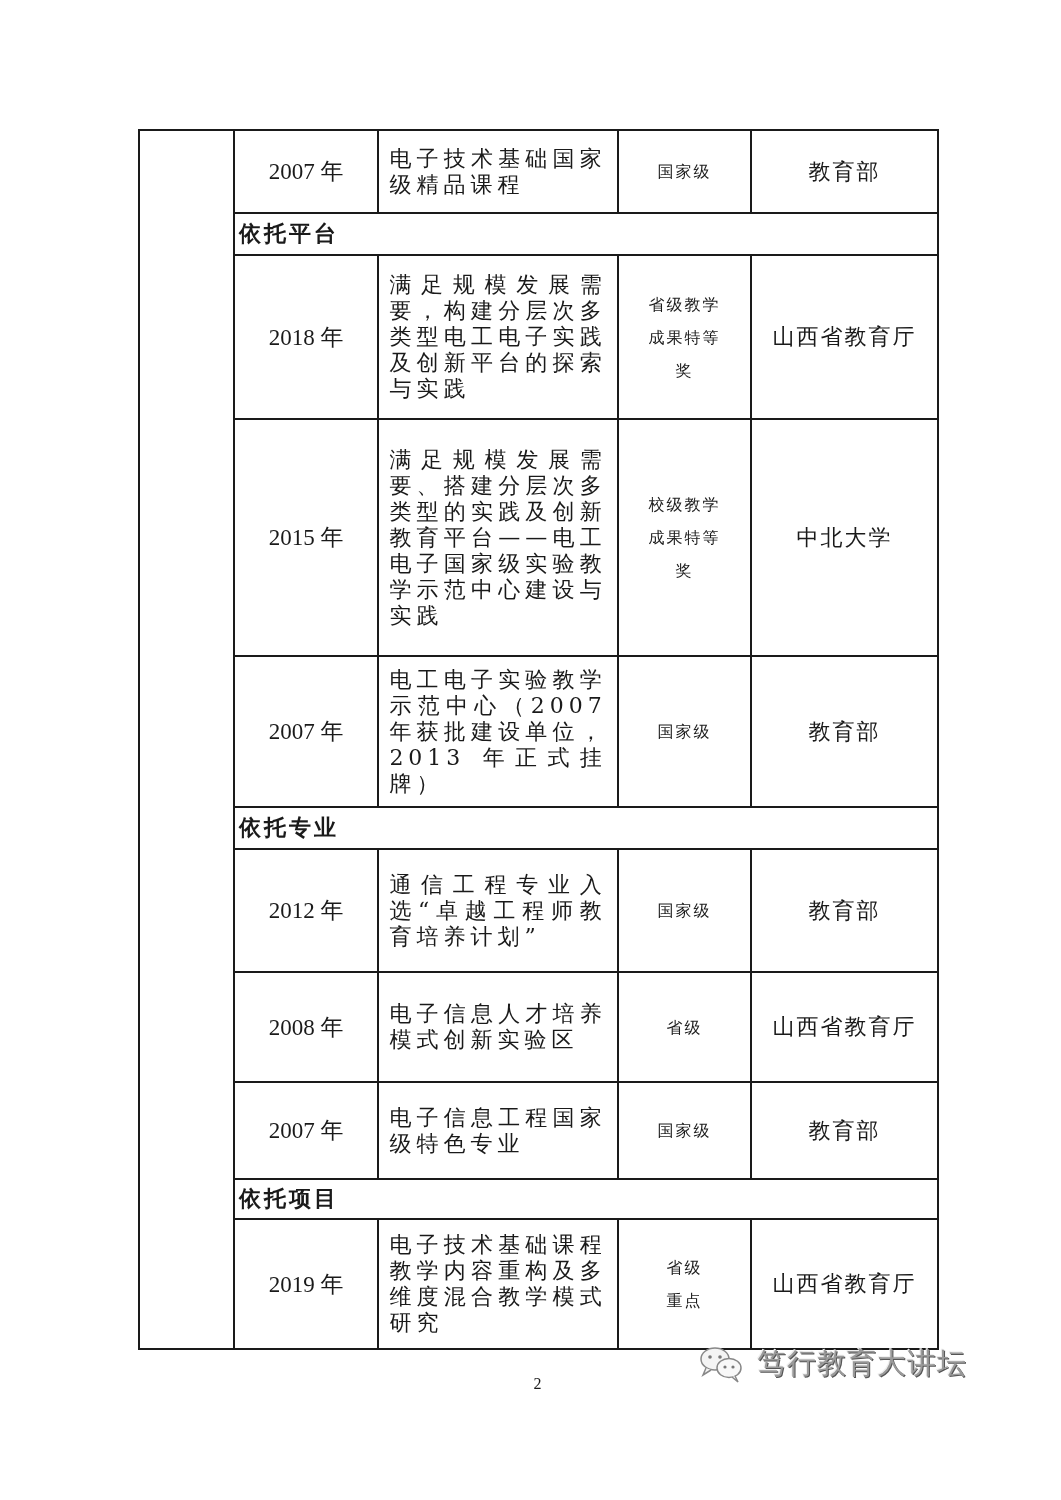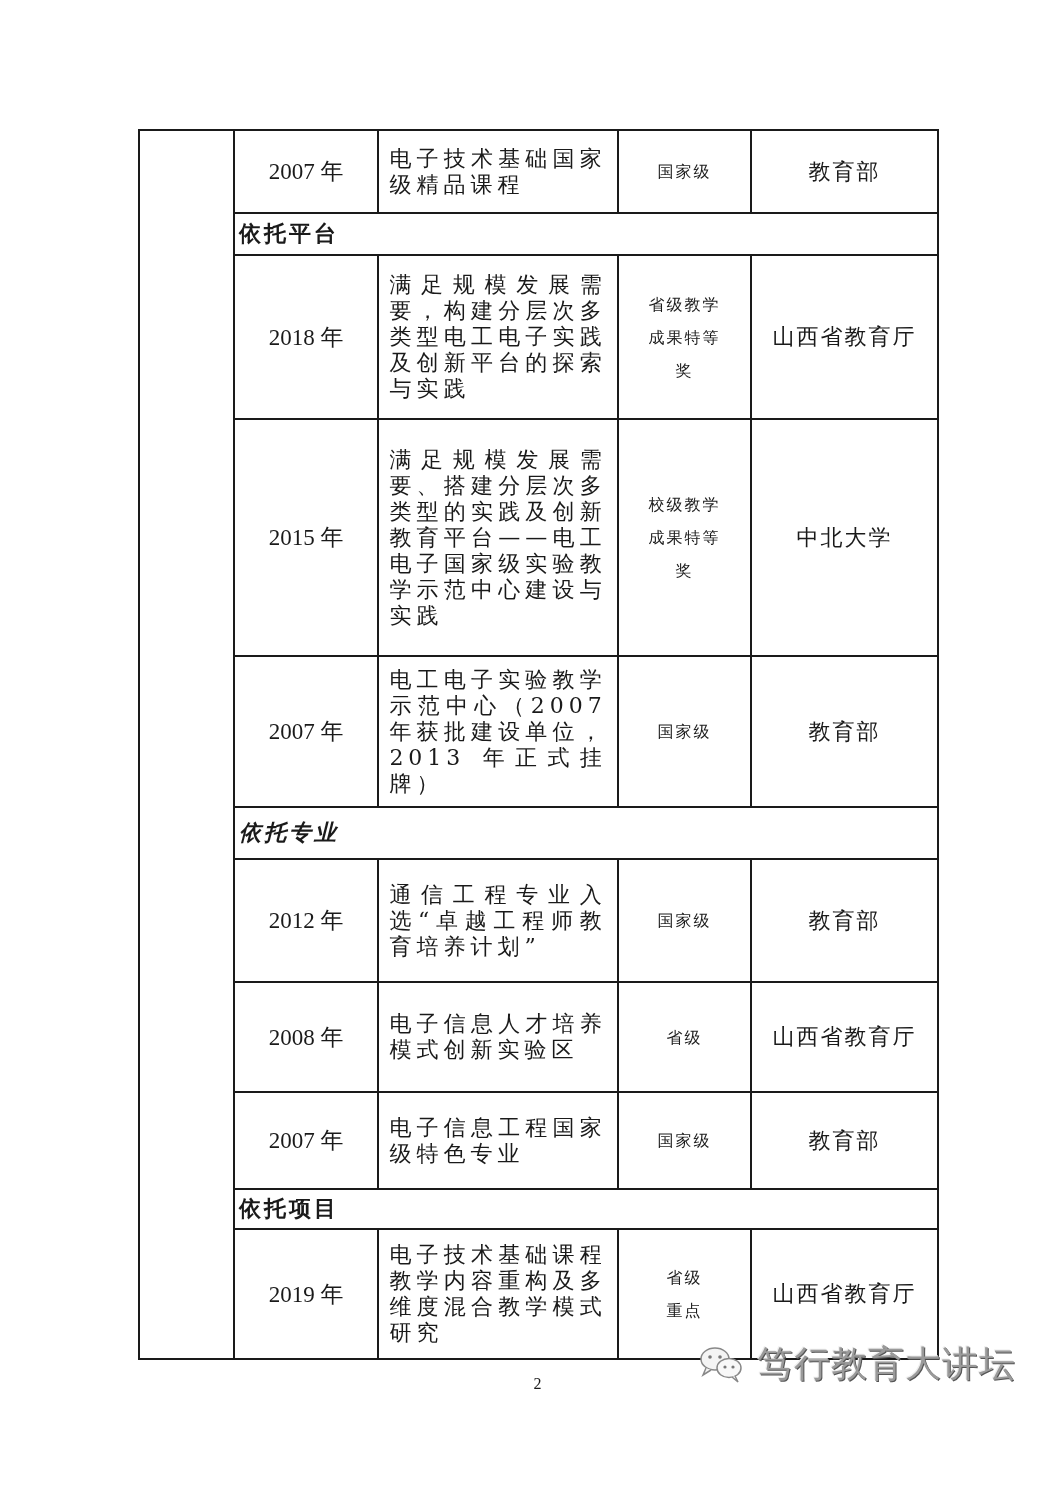--- a/index.html
+++ b/index.html
@@ -18,21 +18,21 @@
             letter-spacing: 5px; word-break: break-all; text-align: justify; }
     .level { text-align: center; font-size: 16px; line-height: 33px; letter-spacing: 2px; }
     .org { text-align: center; font-size: 22px; letter-spacing: 2px; }
     .section { text-align: left; font-weight: bold; font-size: 22px; letter-spacing: 3px;
                font-family: "DejaVu Sans", "Liberation Sans", sans-serif; }
     .page-number { position: absolute; left: 0; width: 1075px; top: 1375px; text-align: center;
                    font-family: "Liberation Serif", serif; font-size: 16px; }
     .watermark { position: absolute; left: 697px; top: 1342px; height: 44px;
                  display: flex; align-items: center; gap: 10px; color: #8a8a8a; }
     .watermark-icon { width: 50px; height: 40px; }
-    .watermark-text { font-family: "DejaVu Sans", "Liberation Sans", sans-serif; font-size: 36px;
+    .watermark-text { font-family: "DejaVu Sans", "Liberation Sans", sans-serif; font-size: 29px;
                       letter-spacing: 1px; color: #9a9a9a;
                       text-shadow: 1px 1px 0 #555, -1px -1px 0 #eee; }
   </style>
 </head>
 <body>
 
 <table class="page-table">
   <colgroup>
     <col class="col1">
       <col class="col2">
@@ -70,21 +70,21 @@
           <div>奖</div>
         </td>
         <td class="org">中北大学</td>
       </tr>
       <tr style="height: 151px;">
         <td class="year">2007 年</td>
         <td class="desc">电工电子实验教学示范中心（2007 年获批建设单位，2013 年正式挂牌）</td>
         <td class="level">国家级</td>
         <td class="org">教育部</td>
       </tr>
-      <tr style="height: 52px; font-style: italic;">
+      <tr style="height: 42px;">
         <td class="section" colspan="4">依托专业</td>
       </tr>
       <tr style="height: 123px;">
         <td class="year">2012 年</td>
         <td class="desc">通信工程专业入选“卓越工程师教育培养计划”</td>
         <td class="level">国家级</td>
         <td class="org">教育部</td>
       </tr>
       <tr style="height: 110px;">
         <td class="year">2008 年</td>

